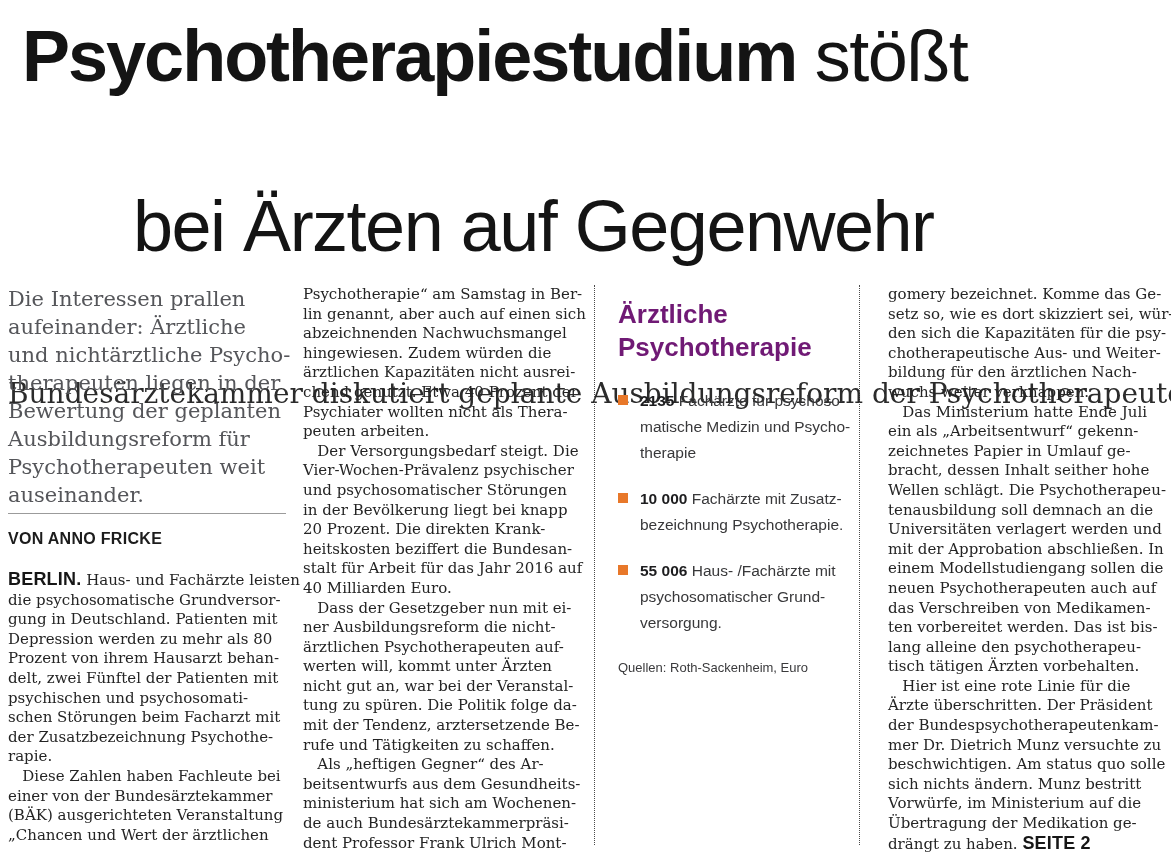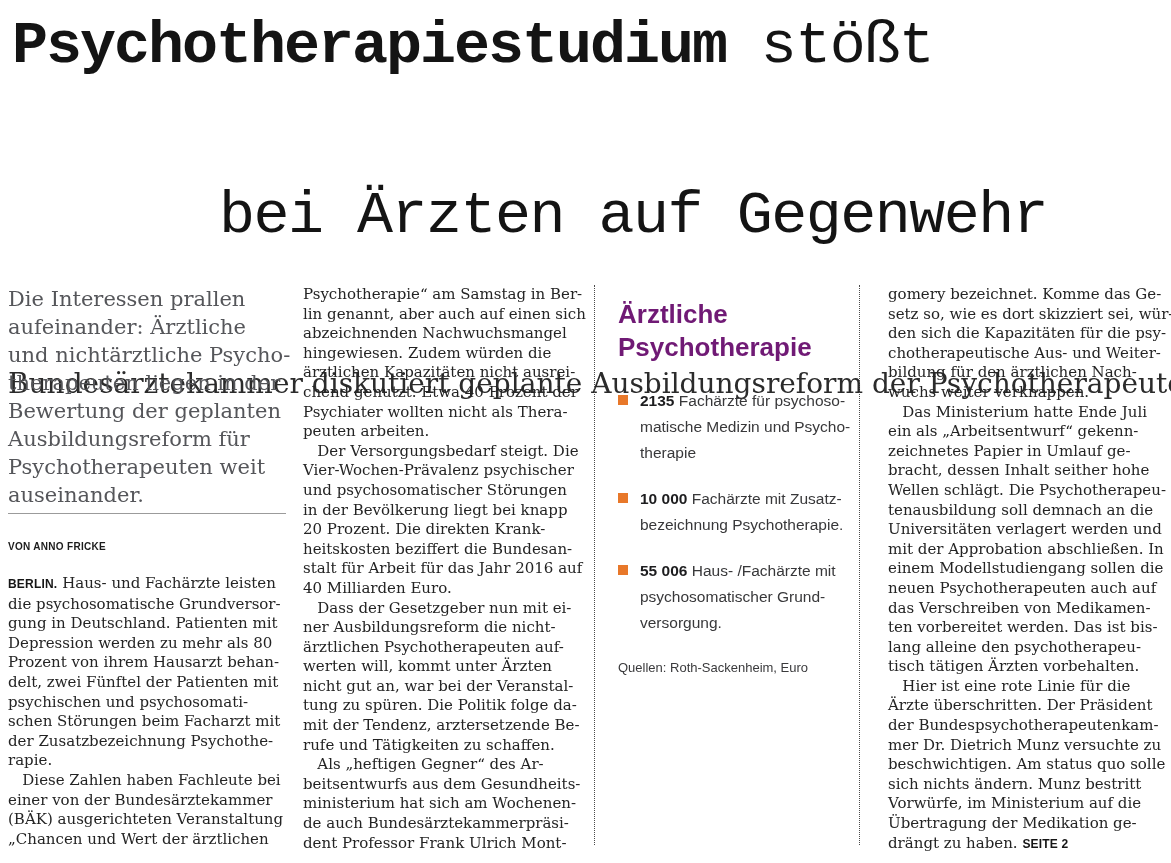--- a/index.html
+++ b/index.html
@@ -3,51 +3,51 @@
 <meta charset="utf-8">
 <style>
   html,body { margin:0; padding:0; background:#ffffff; }
   .page {
     position:relative; width:1171px; height:863px; background:#ffffff;
     font-family:"DejaVu Serif", serif; overflow:hidden;
   }
   
   .header { position:absolute; left:8px; top:0; width:1157px; }
   .headline {
-    margin:4px; padding:0; font-family:Liberation Mono, monospace;
-    font-size:60px; line-height:85px; font-weight:400;
+    margin:14px; padding:0; font-family:Liberation Sans, sans-serif;
+    font-size:72px; line-height:85px; font-weight:400;
     letter-spacing:-1.5px; color:#141414; white-space:pre;
   }
   .headline .hl-bold { font-weight:700; letter-spacing:-2px; }
   .subheadline {
     margin:24px 0 0 0; font-family:"DejaVu Serif", serif;
     font-size:28px; line-height:32px; font-weight:400; color:#2b2b2b;
     white-space:pre;
   }
   
   .cols { position:absolute; left:0; top:285px; width:1171px; height:570px; }
   .col { position:absolute; top:0; }
   .col-1 { left:8px;   width:278px; }
   .col-2 { left:303px; width:278px; }
   .col-4 { left:888px; width:278px; }
   .intro {
     font-size:21px; line-height:28px; color:#55565a; white-space:pre;
   }
   .byline {
-    margin-top:4px; border-top:1px solid #9b9b9b; padding-top:27px;
-    font-family:"Liberation Sans", sans-serif; font-size:10px; font-weight:700;
+    margin-top:4px; border-top:1px solid #9b9b9b; padding-top:16px;
+    font-family:"Liberation Sans", sans-serif; font-size:16px; font-weight:700;
     letter-spacing:.3px; color:#1c1c1c;
   }
   .bodytext {
     font-size:15px; line-height:19.6px; color:#242424; white-space:pre;
   }
   .col-1 .bodytext { margin-top:22px; }
   .dateline, .page-ref {
     font-family:"Liberation Sans", sans-serif; font-weight:700;
-    font-size:12px; color:#161616; letter-spacing:.2px;
+    font-size:18px; color:#161616; letter-spacing:.2px;
   }
   
   .infobox {
     position:absolute; left:594px; top:0; width:266px; height:560px;
     border-left:1px dotted #4a4a4a; border-right:1px dotted #4a4a4a;
     padding:13px 6px 0 23px; box-sizing:border-box;
     font-family:"Liberation Sans", sans-serif;
   }
   .infobox-title {
     margin:0; font-size:26px; line-height:33px; font-weight:700;

